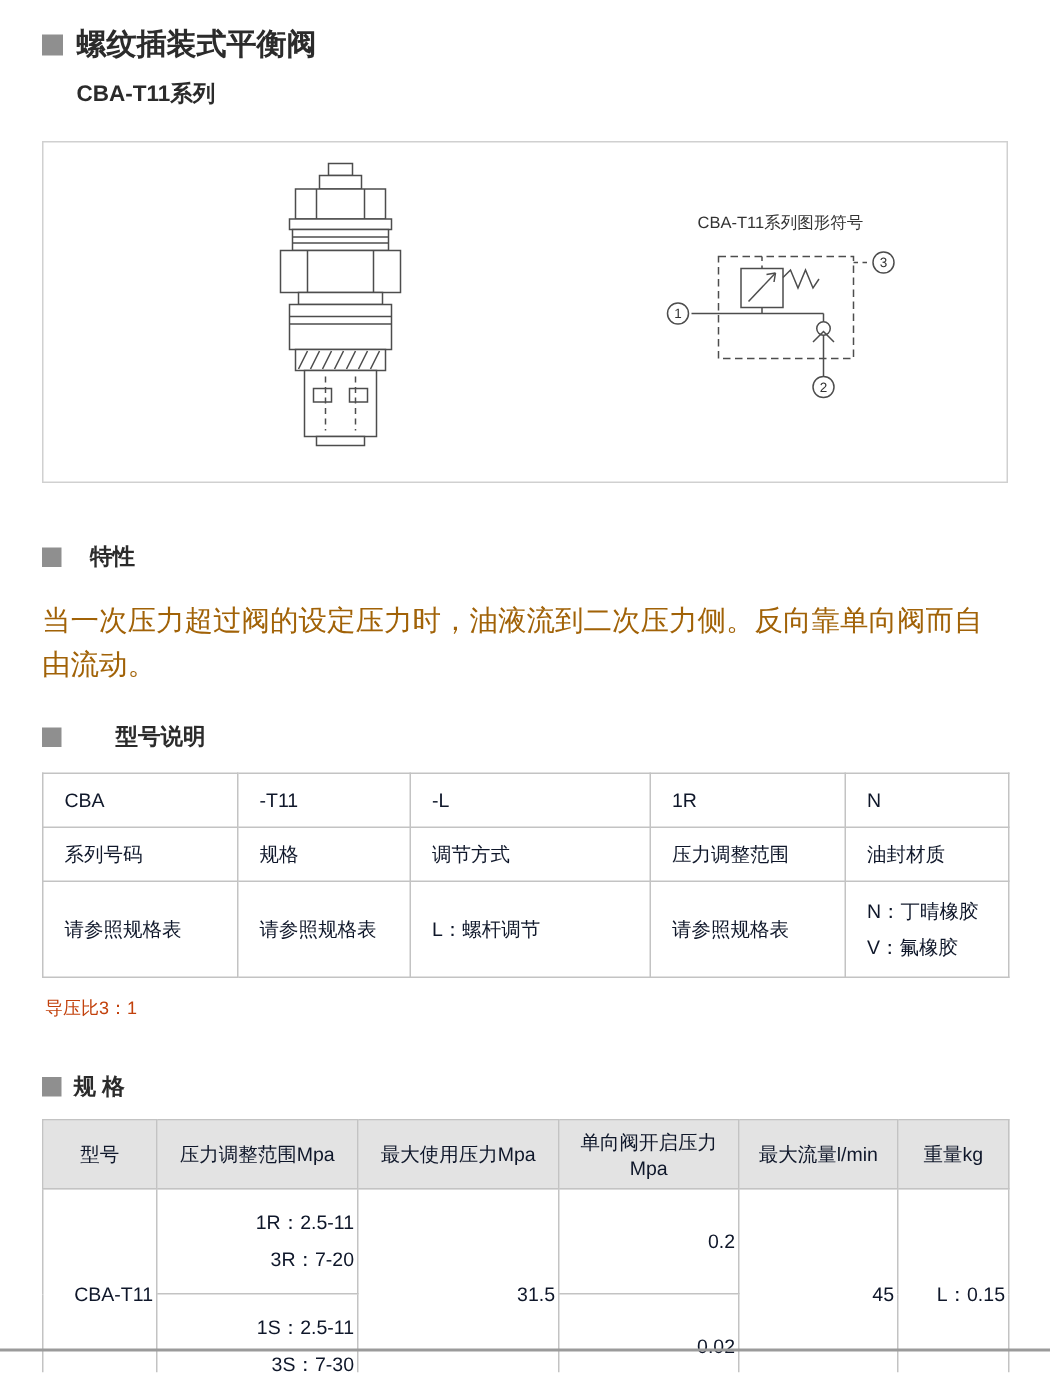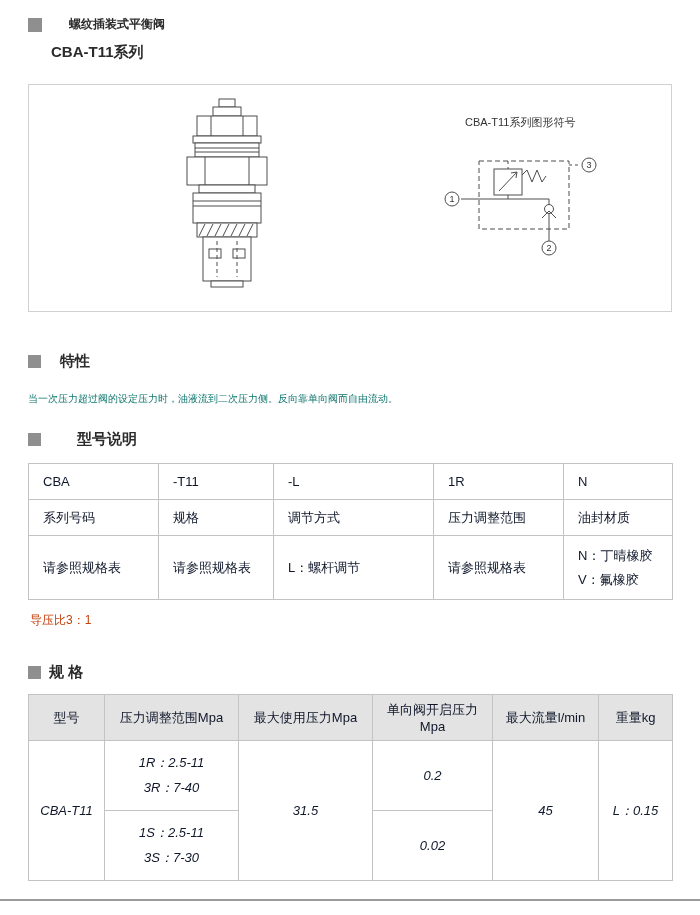--- a/index.html
+++ b/index.html
@@ -8,47 +8,47 @@
     --header-bg:#e3e3e3;
     --ink:#2b2b2b;
   }
   *{box-sizing:border-box;}
   html,body{margin:0;padding:0;background:#fff;}
   .page{
     position:relative;width:700px;height:915px;background:#fff;
     font-family:"Liberation Sans",sans-serif;color:var(--ink);overflow:hidden;
   }
   .header{padding:16px 0 0 28px;}
-  .title-row{display:flex;align-items:center;gap:27px;font-size:12px;font-weight:bold;}
+  .title-row{display:flex;align-items:center;gap:9px;font-size:20px;font-weight:bold;}
   .bullet{width:14px;height:14px;background:var(--bullet);flex:0 0 auto;}
   .bullet.small{width:13px;height:13px;}
   .subtitle{font-size:15px;font-weight:bold;margin:10px 0 0 23px;}
 
   .figure-box{position:relative;margin:22px 28px 0 28px;height:228px;border:1px solid #d0d0d0;background:#fff;}
   .valve-svg{position:absolute;left:108px;top:8px;}
-  .symbol-caption{position:absolute;left:436px;top:30px;font-size:11px;color:#333;}
+  .symbol-caption{position:absolute;left:436px;top:46px;font-size:11px;color:#333;}
   .symbol-svg{position:absolute;left:410px;top:66px;}
 
   .section-heading{display:flex;align-items:center;gap:8px;font-size:15px;font-weight:bold;margin-left:28px;}
   .h-features{margin-top:40px;gap:19px;}
   .h-model{margin-top:24px;gap:36px;}
   .h-spec{margin-top:34px;}
-  .features-body{margin:20px 28px 0 28px;font-size:10px;color:#0f766e;line-height:1.5;}
+  .features-body{margin:20px 28px 0 28px;font-size:19px;color:#a16207;line-height:1.5;}
 
   table{border-collapse:collapse;margin:14px 28px 0 28px;width:644px;table-layout:fixed;}
   td,th{border:1px solid var(--border);font-size:13px;color:#0f172a;font-weight:normal;}
   .model-table td{height:36px;padding:4px 4px 4px 14px;text-align:left;vertical-align:middle;}
   .model-table tr.desc td{height:64px;}
   .model-table .two-line div{line-height:1.8;}
 
   .note{margin:12px 0 0 30px;font-size:12px;color:#c2410c;}
 
   .spec-table{margin-top:12px;}
   .spec-table th{height:46px;background:var(--header-bg);text-align:center;vertical-align:middle;padding:2px;}
-  .spec-table td{height:70px;text-align:center;vertical-align:middle;padding:2px;font-style:italic;}
+  .spec-table td{height:70px;text-align:right;vertical-align:middle;padding:2px;}
   .spec-table .two-line div{line-height:1.9;}
 
   .bottom-rule{position:absolute;left:0;right:0;bottom:14px;height:2px;background:#9b9b9b;}
 </style>
 </head>
 <body>
 
 <div class="page">
 
   <div class="header">
@@ -194,21 +194,21 @@
         <th>单向阀开启压力Mpa</th>
         <th>最大流量l/min</th>
         <th>重量kg</th>
       </tr>
     </thead>
     <tbody>
       <tr>
         <td rowspan="2">CBA-T11</td>
         <td class="two-line">
           <div>1R：2.5-11</div>
-          <div>3R：7-40</div>
+          <div>3R：7-20</div>
         </td>
         <td rowspan="2">31.5</td>
         <td>0.2</td>
         <td rowspan="2">45</td>
         <td rowspan="2">L：0.15</td>
       </tr>
       <tr>
         <td class="two-line">
           <div>1S：2.5-11</div>
           <div>3S：7-30</div>

